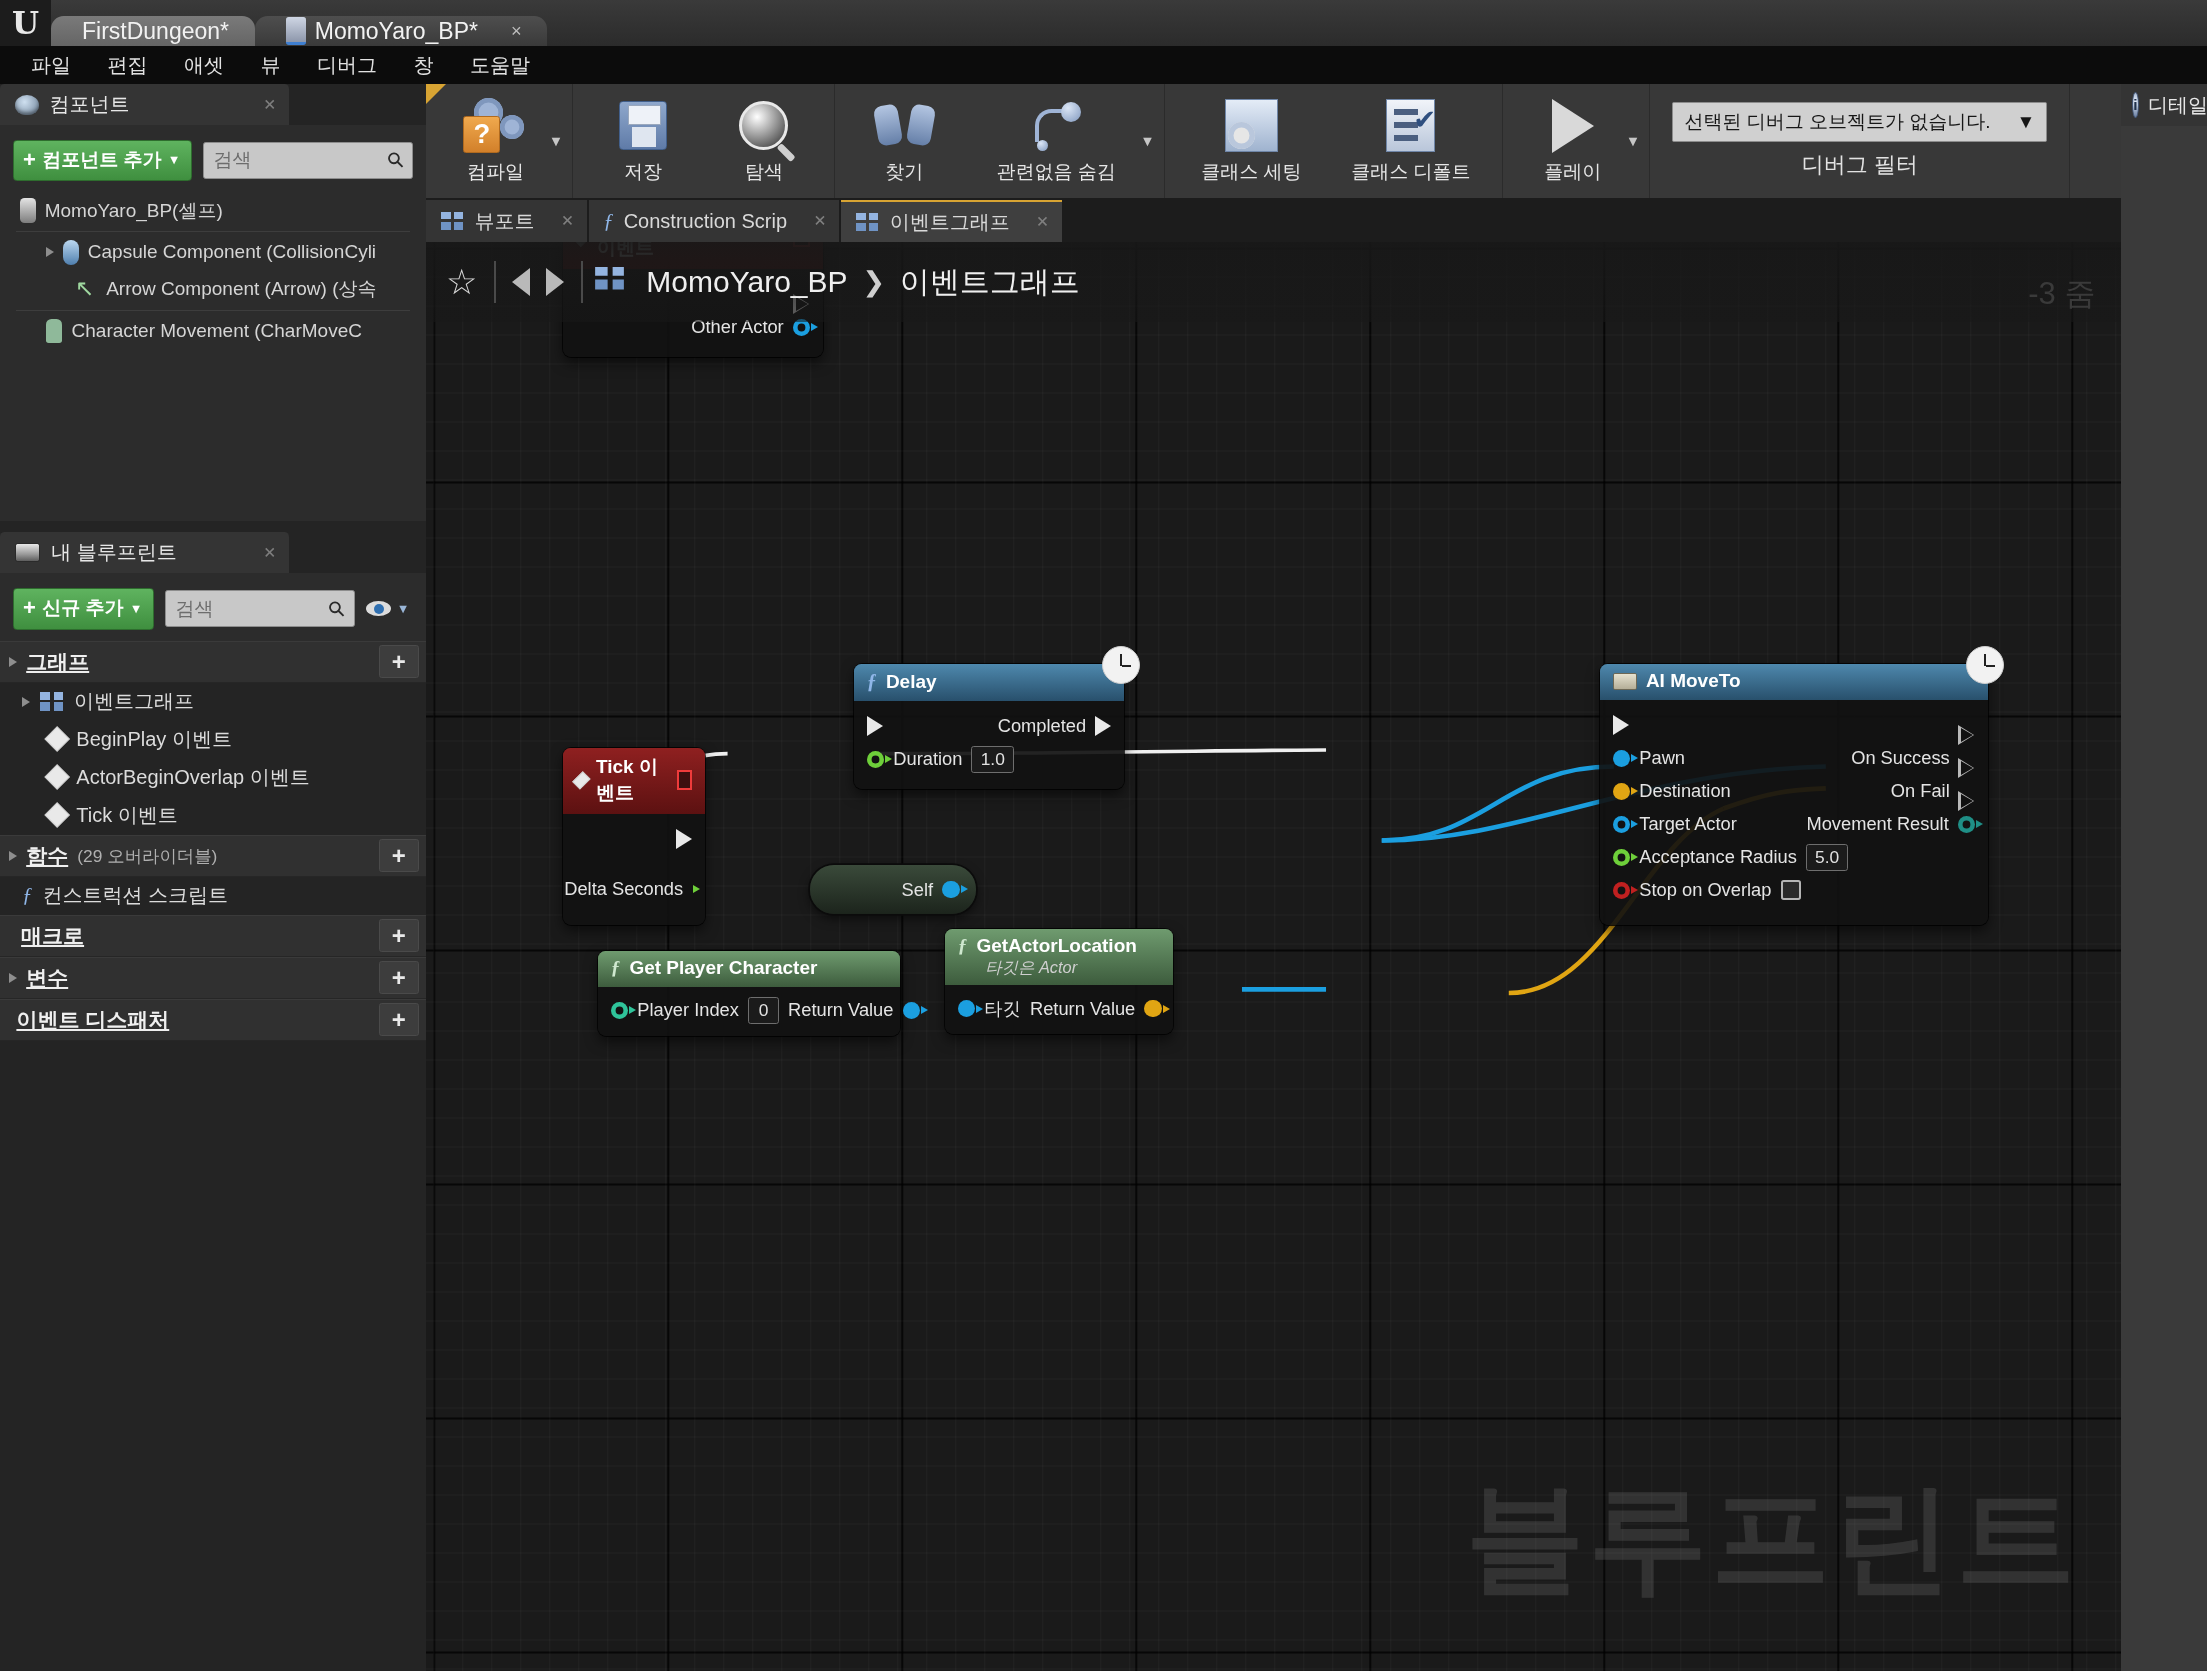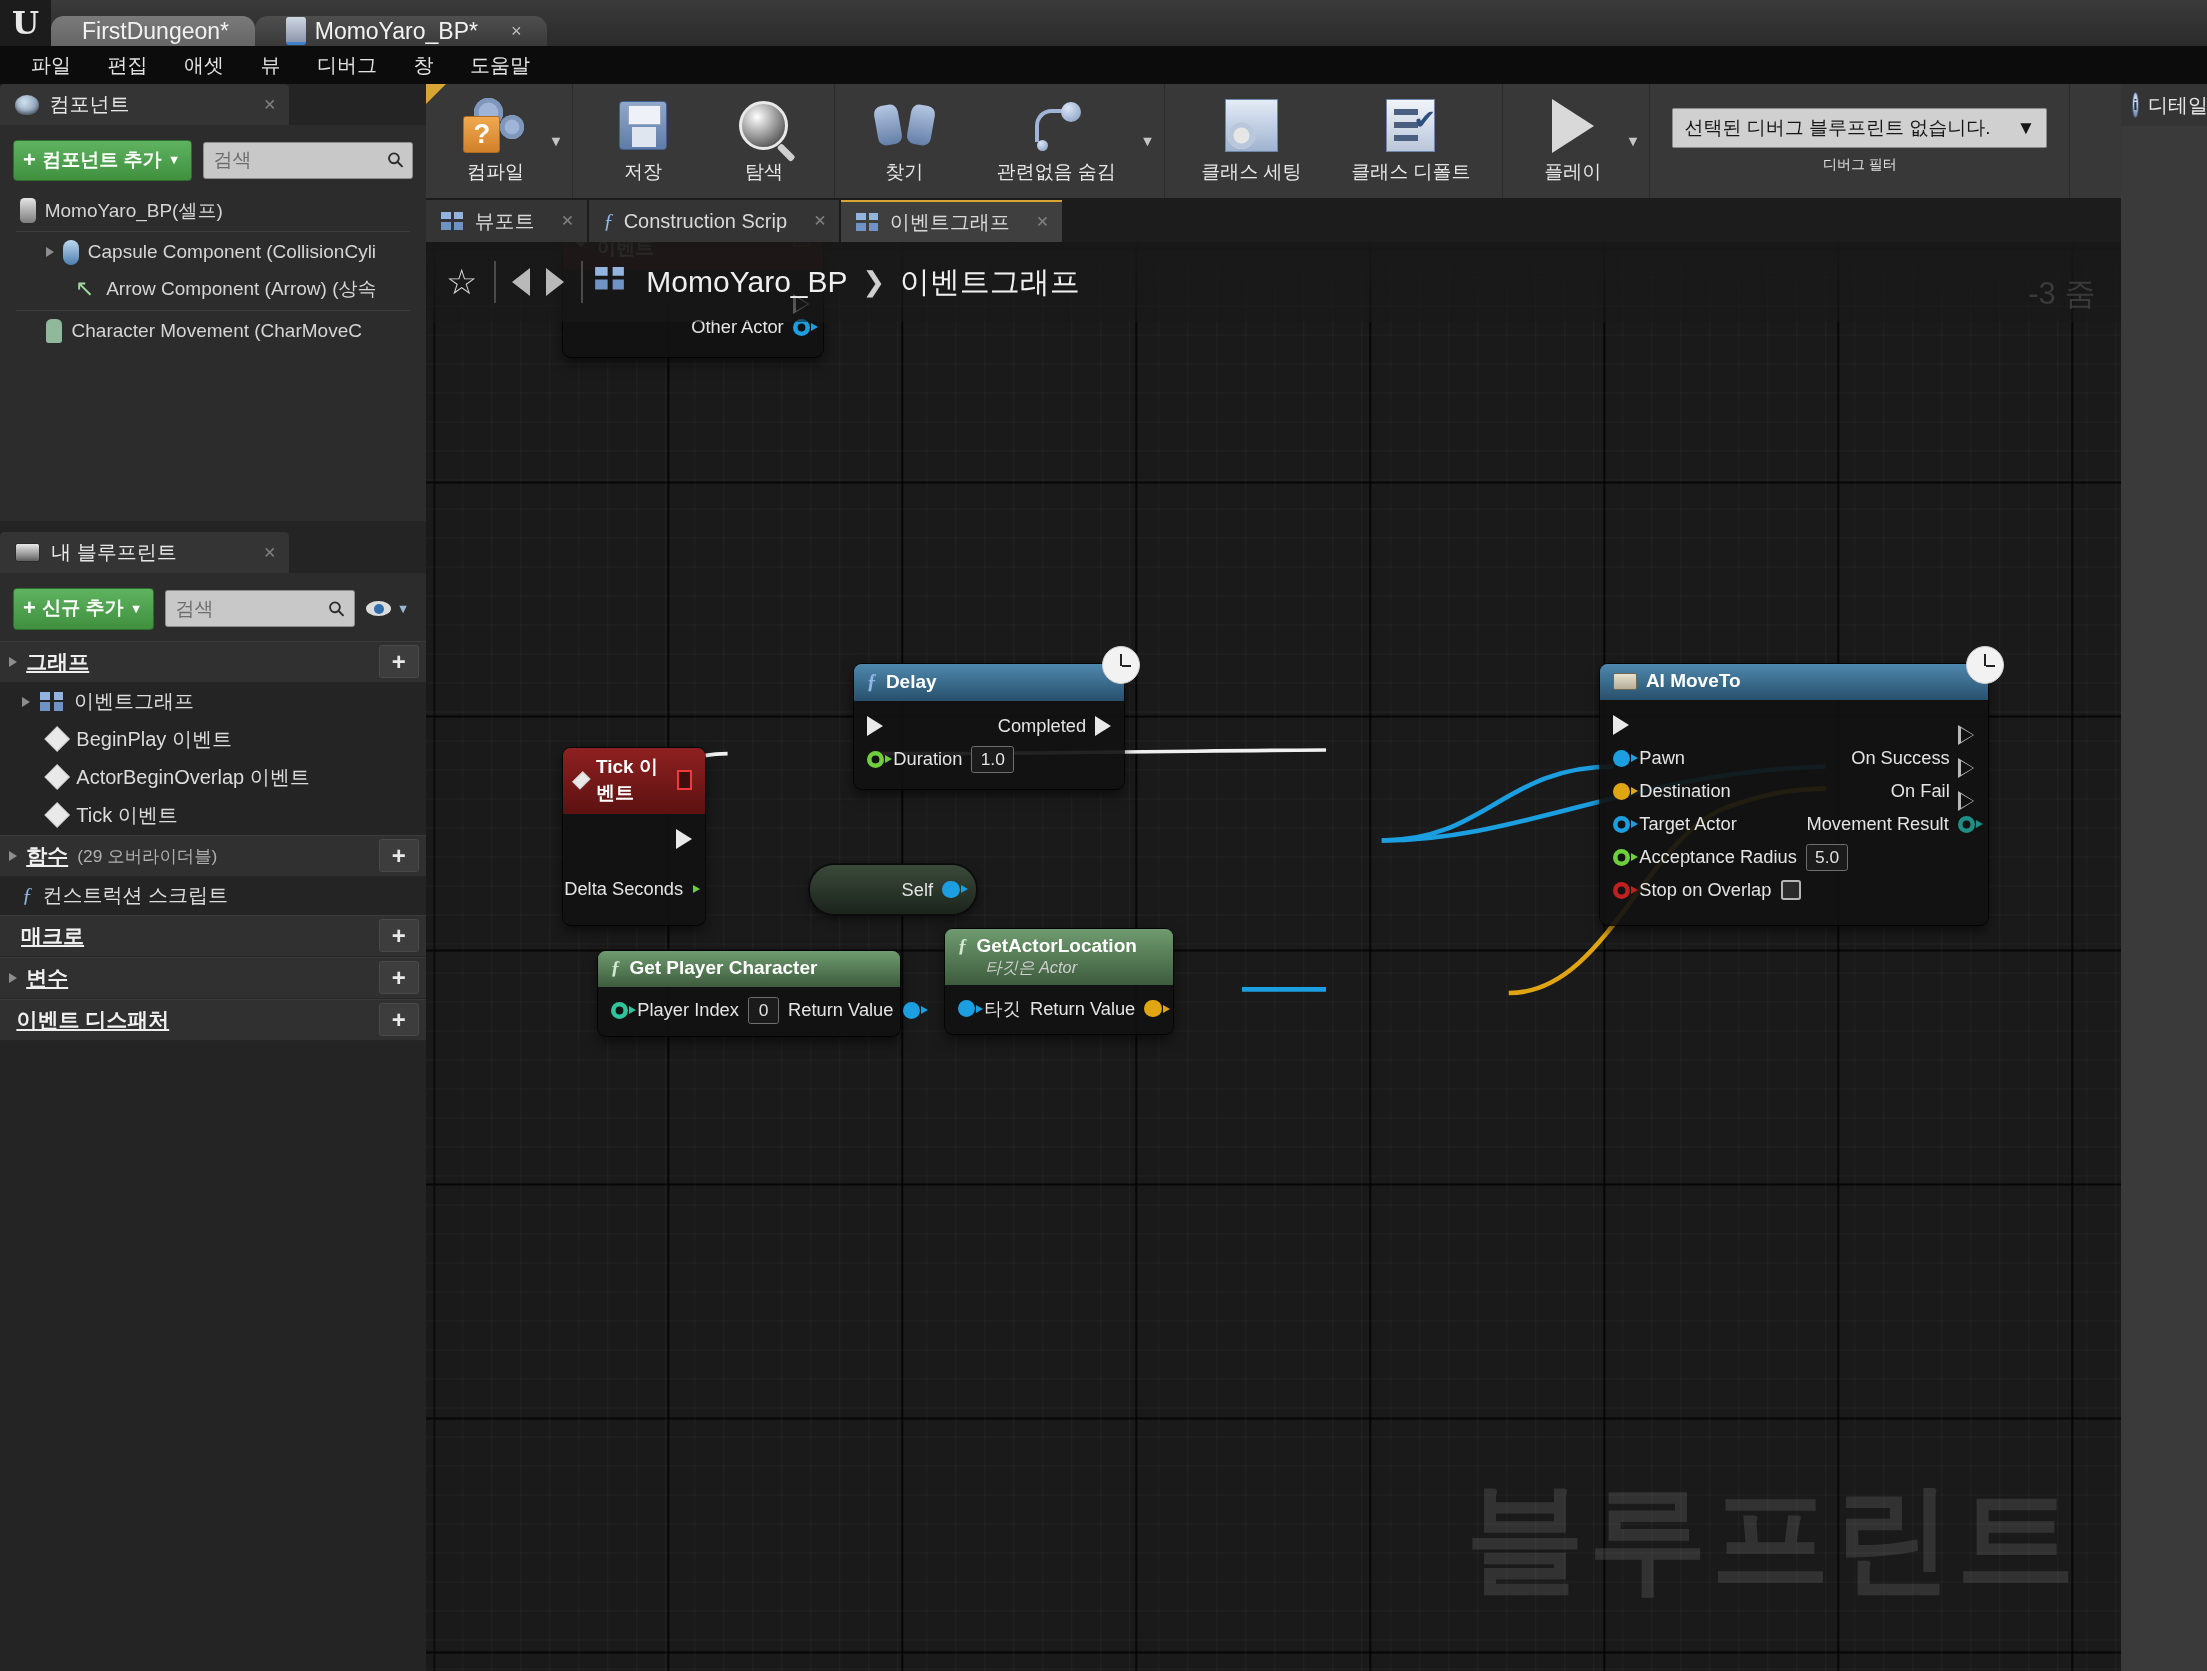--- a/index.html
+++ b/index.html
@@ -130,21 +130,21 @@
   .tbtn .lbl { color:#e6e6e6; font-size:19px; white-space:nowrap; }
   .tbtn .gl { height:57px; display:flex; align-items:center; justify-content:center; }
   .tdrop { color:#c6c6c6; font-size:14.6px; align-self:center; margin-left:-7.3px; }
   .corner-mark { position:absolute; top:0; left:0; width:0;height:0; border-left:20px solid #d8a433; border-bottom:20px solid transparent; }
 
   .debugzone { display:flex; flex-direction:column; align-items:center; justify-content:center; padding: 0 22px; gap: 8.2px; }
   .dbgsel {
     background:#d0d0d0; border:0.9px solid #8c8c8c; border-radius:1.8px; padding: 6.4px 11px;
     color:#161616; font-size:19px; display:flex; align-items:center; gap:11px; min-width: 375px; justify-content:space-between;
   }
-  .dbglabel { color:#e2e2e2; font-size:14px; }
+  .dbglabel { color:#e2e2e2; font-size:22px; }
 
   
   .ic-compile { position:relative; width:68px;height:55px; }
   .gear { position:absolute; border-radius:50%; background:#9fb4d6; box-shadow: 0 0 0 4.6px #7f97bd inset; }
   .qbox { position:absolute; left:1.8px; bottom:0; width:37px;height:37px; background:linear-gradient(180deg,#f0a94e,#d2802a); border:1.8px solid #b06a1f; border-radius:2.7px; color:#fff; font-size:27.4px; font-weight:bold; text-align:center; line-height:33px; }
   .ic-save { width:48px;height:49px; background:linear-gradient(180deg,#8fa8cc,#5f7ba8); border-radius:3.7px; position:relative; border:0.9px solid #42608c;}
   .ic-save::before{content:'';position:absolute;left:8.2px;top:2.7px;width:31px;height:18.3px;background:#eef2f8;border:0.9px solid #9aa8bd;}
   .ic-save::after{content:'';position:absolute;left:12px;bottom:1.8px;width:24px;height:20px;background:#dfe6f0;}
   .ic-find { width:49px;height:49px; border-radius:50%; background: radial-gradient(circle at 35% 30%, #ffffff, #585858 78%); border:3.7px solid #e9e9e9; position:relative; }
   .ic-find::after{content:'';position:absolute;right:-11px;bottom:-9.1px;width:20px;height:7.3px;background:#cfcfcf;transform:rotate(45deg);border-radius:2.7px;}
@@ -467,21 +467,21 @@
         <div class="gl">
             <div class="ic-play"></div>
           </div>
         <div class="lbl">플레이</div>
       </div>
       <div class="tdrop">▼</div>
     </div>
 
     <div class="tgroup debugzone">
       <div class="dbgsel">
-        <span>선택된 디버그 블루프린트 없습니다.</span>
+        <span>선택된 디버그 오브젝트가 없습니다.</span>
         <span>▼</span>
       </div>
       <div class="dbglabel">디버그 필터</div>
     </div>
   </div>
 
   <div class="graphwrap">
     <div class="graphtabs">
       <div class="gtab">
         <span class="ic-graph">

